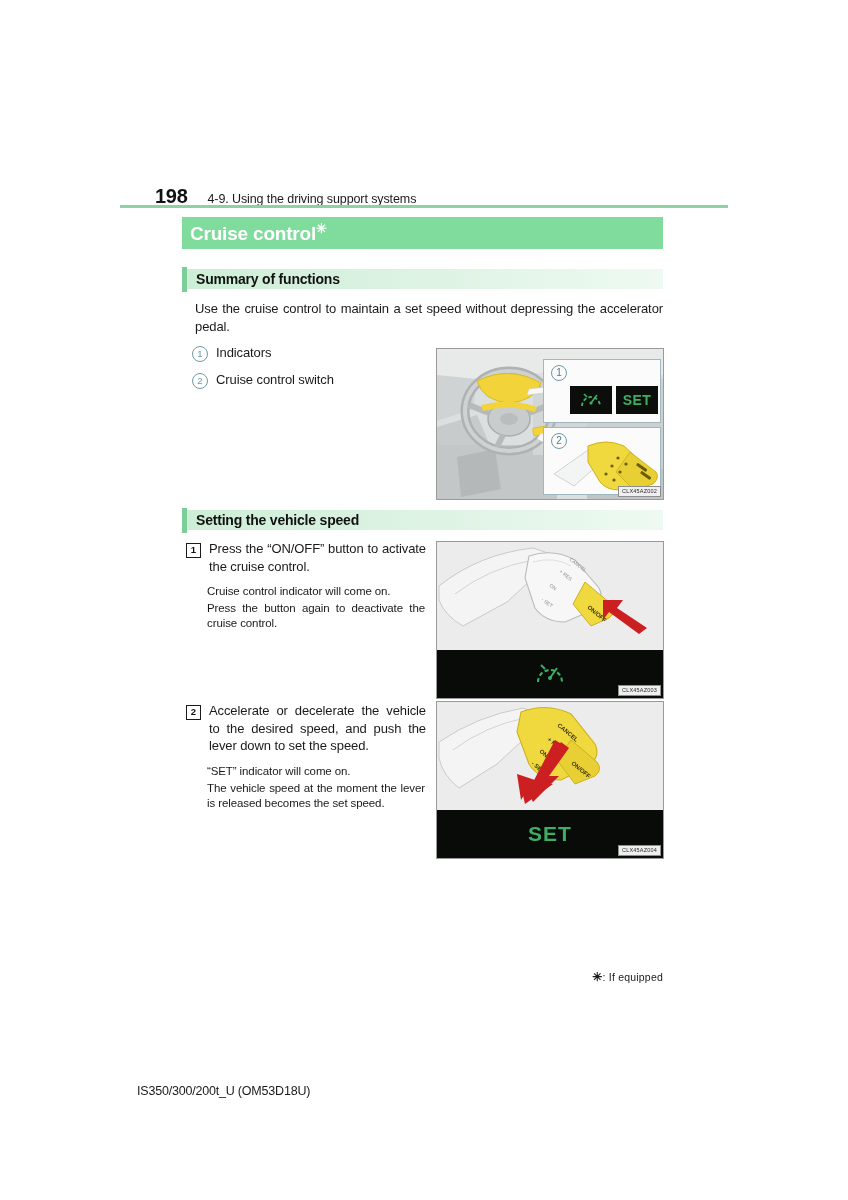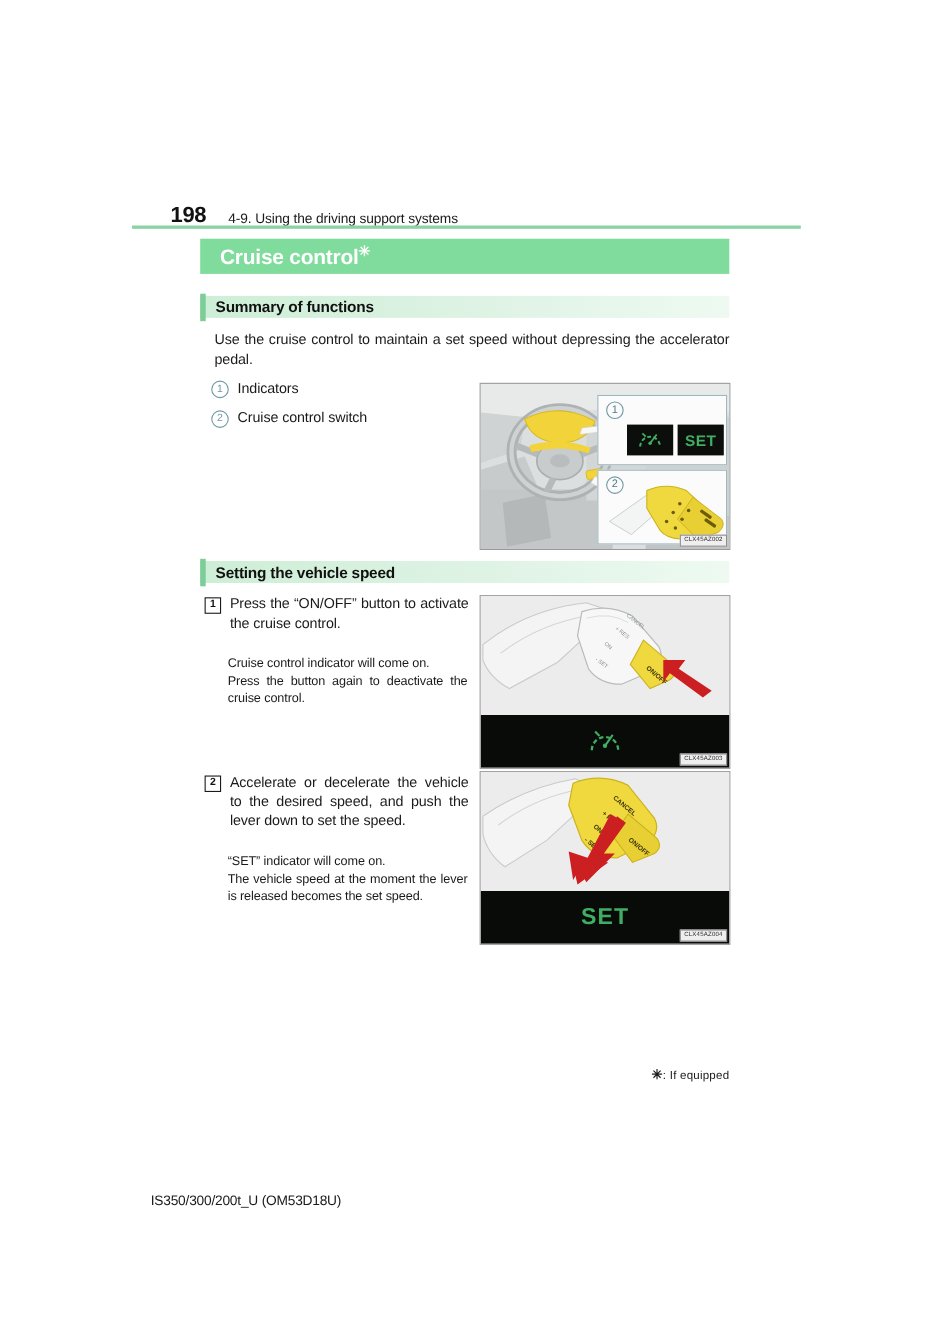--- a/index.html
+++ b/index.html
@@ -60,21 +60,21 @@
     height: 32px;
     background: #80dc9c;
     display: flex;
     align-items: center;
   }
   #chapter-title {
     color: #ffffff;
     font-size: 19px;
     font-weight: bold;
     letter-spacing: -0.2px;
-    margin-left: 18px;
+    margin-left: 8px;
     line-height: 1;
   }
   #chapter-title .asterisk {
     font-size: 13px;
     vertical-align: super;
     font-weight: bold;
   }
 
   
   .section-bar {
@@ -176,21 +176,21 @@
   .step-main {
     font-size: 13px;
     line-height: 17.5px;
     text-align: justify;
     letter-spacing: -0.1px;
     color: #1a1a1a;
     width: 218px;
   }
   .step-sub {
     margin-left: 21px;
-    margin-top: 21px;
+    margin-top: 9px;
     width: 218px;
   }
   .step-sub p {
     margin: 0;
     font-size: 11.5px;
     line-height: 15px;
     text-align: justify;
     letter-spacing: -0.1px;
     color: #1a1a1a;
   }

